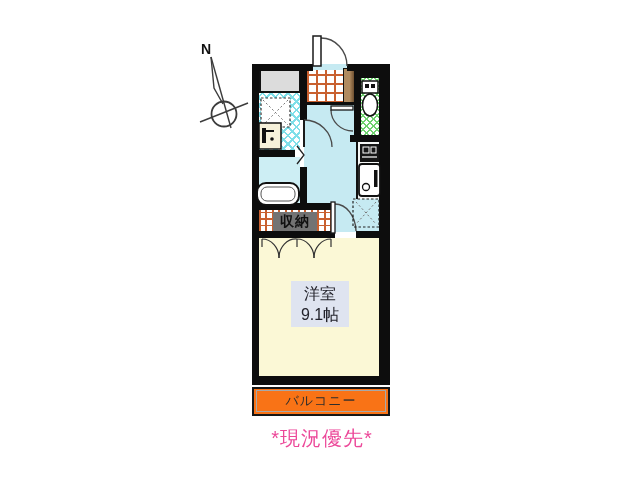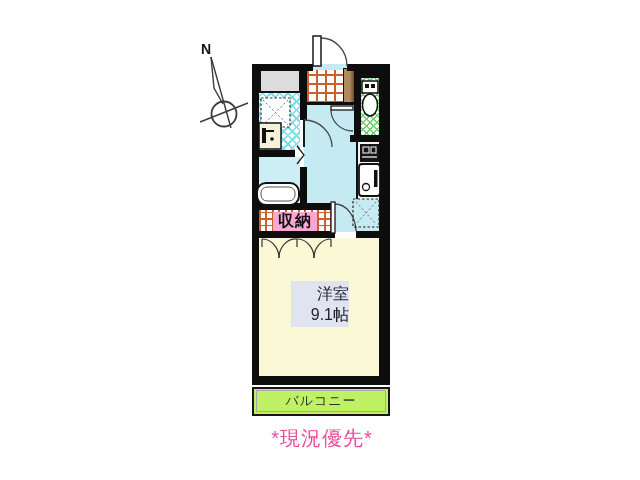--- a/index.html
+++ b/index.html
@@ -33,30 +33,30 @@
   }
   .grid-orange-sm{
     background-color:#fff;
     background-image:
       repeating-linear-gradient(0deg, var(--grid-orange,#c9602f) 0 1.6px, transparent 1.6px 6.5px),
       repeating-linear-gradient(90deg, var(--grid-orange,#c9602f) 0 1.6px, transparent 1.6px 6.5px);
   }
   .graybox{background:var(--gray-box,#dcdcdc);border:2px solid #111;}
   .counter{background:#f4f6f5;border-left:2px solid #111;}
   .closet-label{
-    background:#f9a8d4;display:flex;align-items:center;justify-content:center;
-    font-size:16px;font-weight:bold;color:#111;letter-spacing:1px;
+    background:#737373;display:flex;align-items:center;justify-content:center;
+    font-size:14px;font-weight:bold;color:#111;letter-spacing:1px;
   }
   .room-label{
     background:var(--label-bg,#dfe4f0);
     display:flex;flex-direction:column;align-items:center;justify-content:center;
     font-size:16px;line-height:21px;color:#23232b;
   }
   .balcony{
-    background:#bef264;border:2px solid #161616;
+    background:#f97316;border:2px solid #161616;
   }
   .balcony-inner{
     position:absolute;left:2px;right:2px;top:1px;bottom:2px;border:1px solid #a8a8a8;
     display:flex;align-items:center;justify-content:center;
     font-size:13px;color:#2d2d2d;letter-spacing:1px;
   }
   .notes{
     text-align:center;font-size:20px;line-height:21px;color:#ec4899;letter-spacing:1px;
   }
   svg.overlay{position:absolute;left:0;top:0;pointer-events:none;}
@@ -87,21 +87,21 @@
 
   <div class="abs wall" style="left:252px;top:203px;width:83px;height:7px;"></div>
   <div class="abs grid-orange-sm" style="left:259px;top:210px;width:76px;height:23px;"></div>
   <div class="abs closet-label" style="left:273px;top:212px;width:44px;height:19px;">
     <span>収納</span>
   </div>
   <div class="abs wall" style="left:252px;top:231px;width:83px;height:7px;"></div>
   <div class="abs wall" style="left:356px;top:231px;width:34px;height:7px;"></div>
 
   <div class="abs floor-room" style="left:259px;top:238px;width:120px;height:138px;"></div>
-  <div class="abs room-label" style="left:291px;top:281px;width:58px;height:46px;align-items:flex-end;">
+  <div class="abs room-label" style="left:291px;top:281px;width:58px;height:46px;">
     <span>洋室</span>
     <span>9.1帖</span>
   </div>
 
   <div class="abs wall" style="left:252px;top:64px;width:61px;height:7px;"></div>
   <div class="abs wall" style="left:347px;top:64px;width:43px;height:7px;"></div>
   <div class="abs wall" style="left:252px;top:64px;width:7px;height:321px;"></div>
   <div class="abs wall" style="left:379px;top:64px;width:11px;height:321px;"></div>
   <div class="abs wall" style="left:252px;top:376px;width:138px;height:9px;"></div>
 

